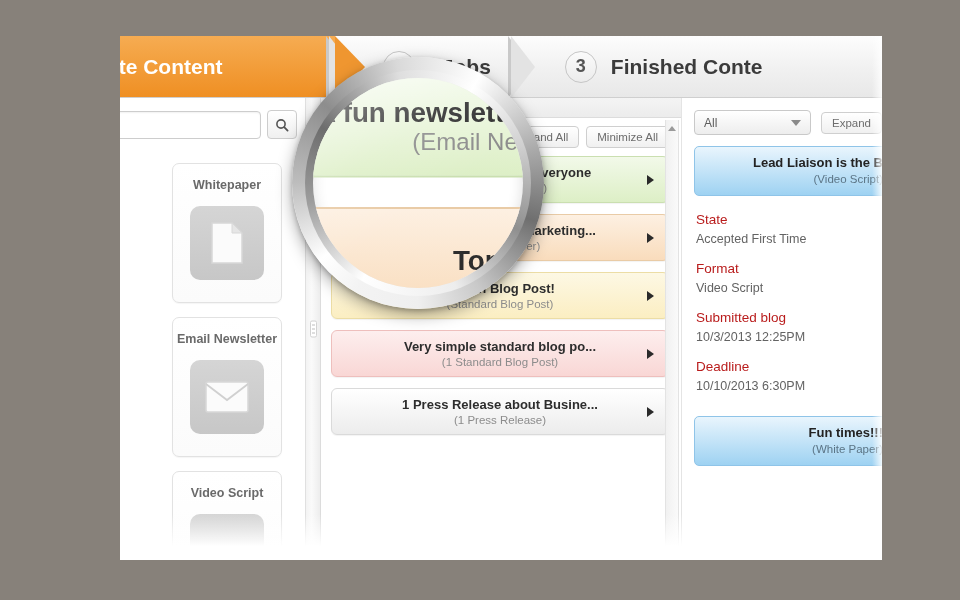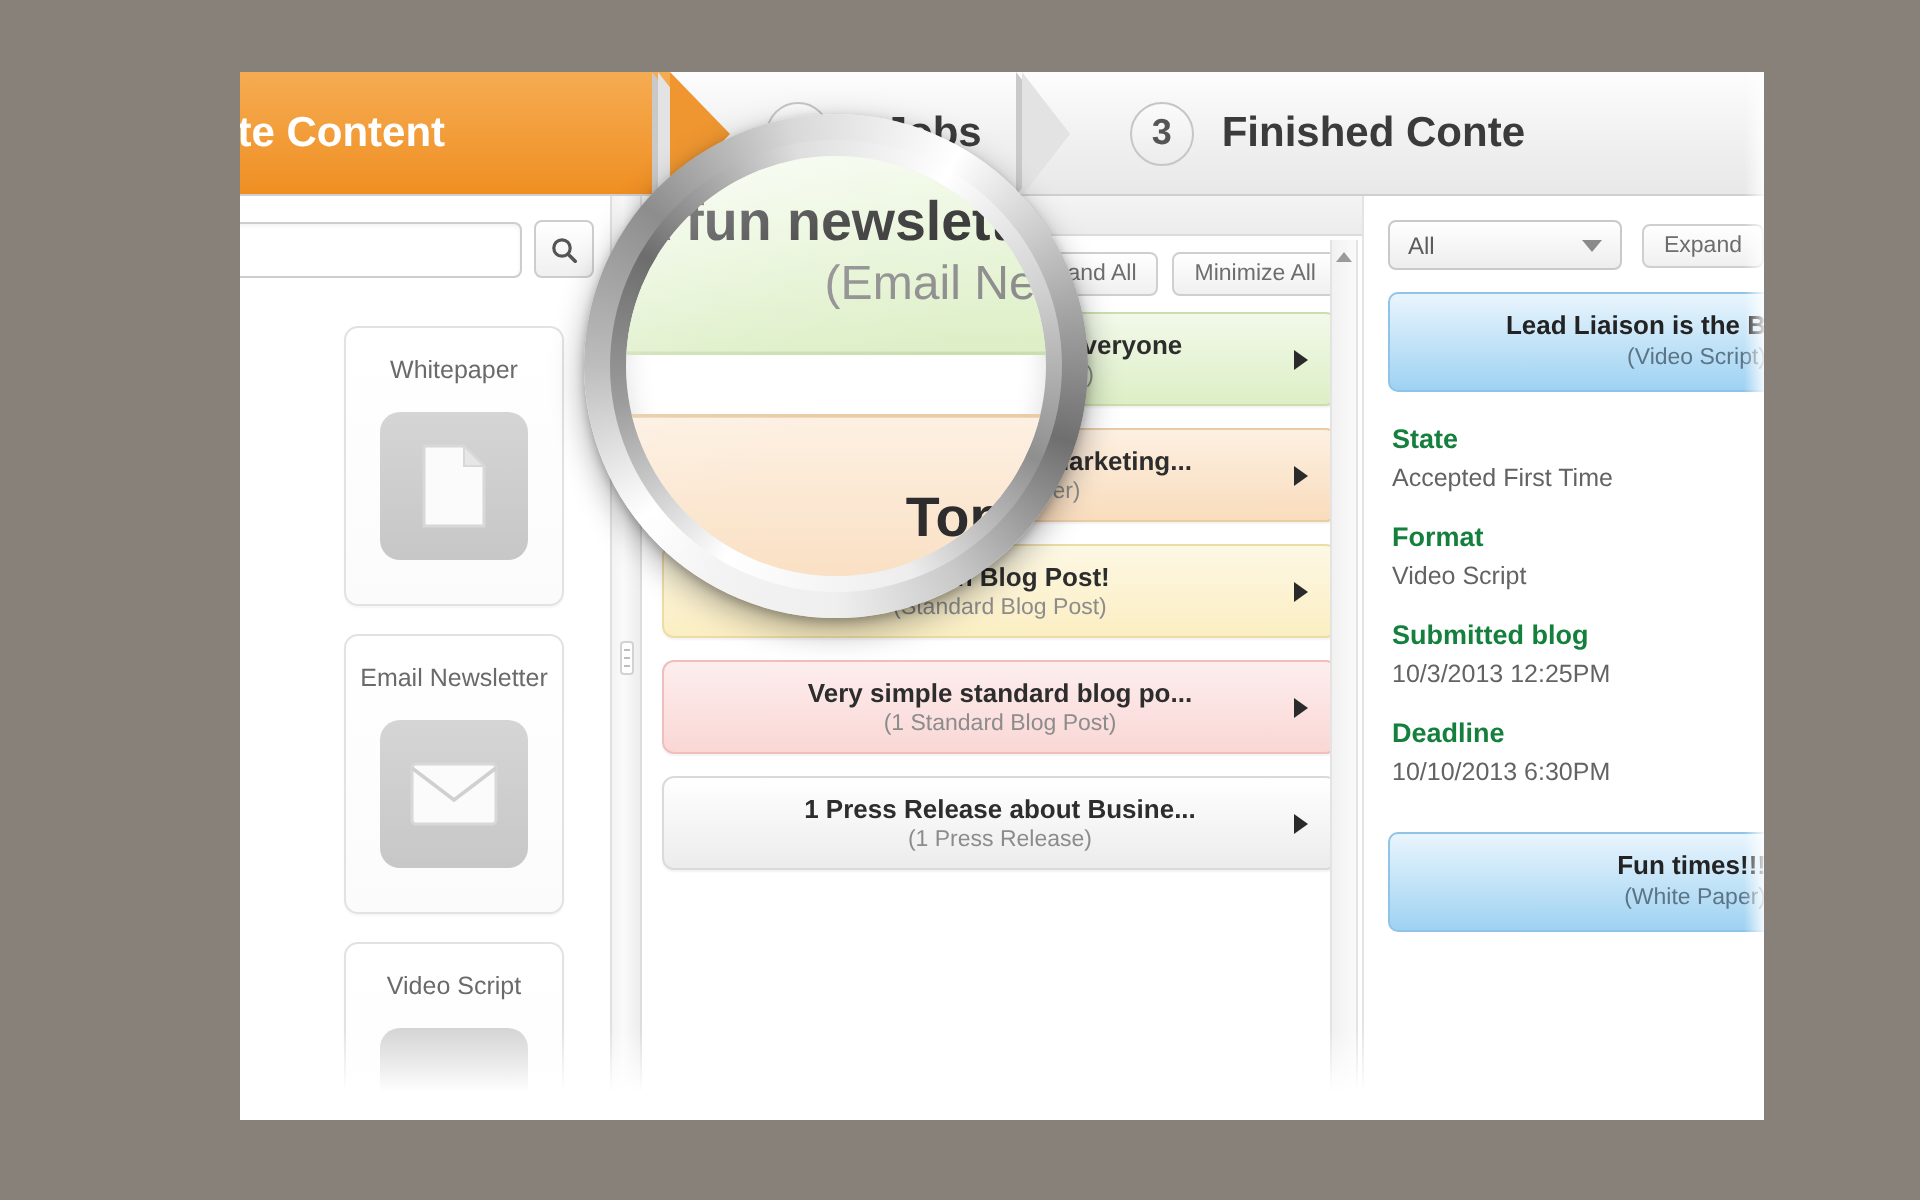--- a/index.html
+++ b/index.html
@@ -180,21 +180,21 @@
     display: flex;
     flex-direction: column;
     align-items: center;
     padding-top: 14px;
     box-shadow: 0 1px 1px rgba(0,0,0,.04);
     cursor: pointer;
   }
 
   .type-card .tc-label {
     font-size: 12.5px;
-    font-weight: normal;
+    font-weight: bold;
     color: #6a6a6a;
     margin-bottom: 14px;
     text-align: center;
   }
 
   .type-card .tc-icon {
     width: 74px; height: 74px;
     border-radius: 10px;
     background: linear-gradient(to bottom, #d5d5d5, #c7c7c7);
     display: flex; align-items: center; justify-content: center;
@@ -394,22 +394,22 @@
     font-size: 11.5px; color: #5c7586;
     line-height: 16px;
   }
 
   .detail {
     width: 190px;
     padding: 14px 0 10px 2px;
   }
   .detail .d-label {
     font-size: 13.5px;
-    font-weight: bold;
-    color: #15803d;
+    font-weight: normal;
+    color: #b91c1c;
     line-height: 20px;
   }
   .detail .d-value {
     font-size: 12.5px;
     color: #636363;
     line-height: 19px;
     margin-bottom: 10px;
   }
 
   

